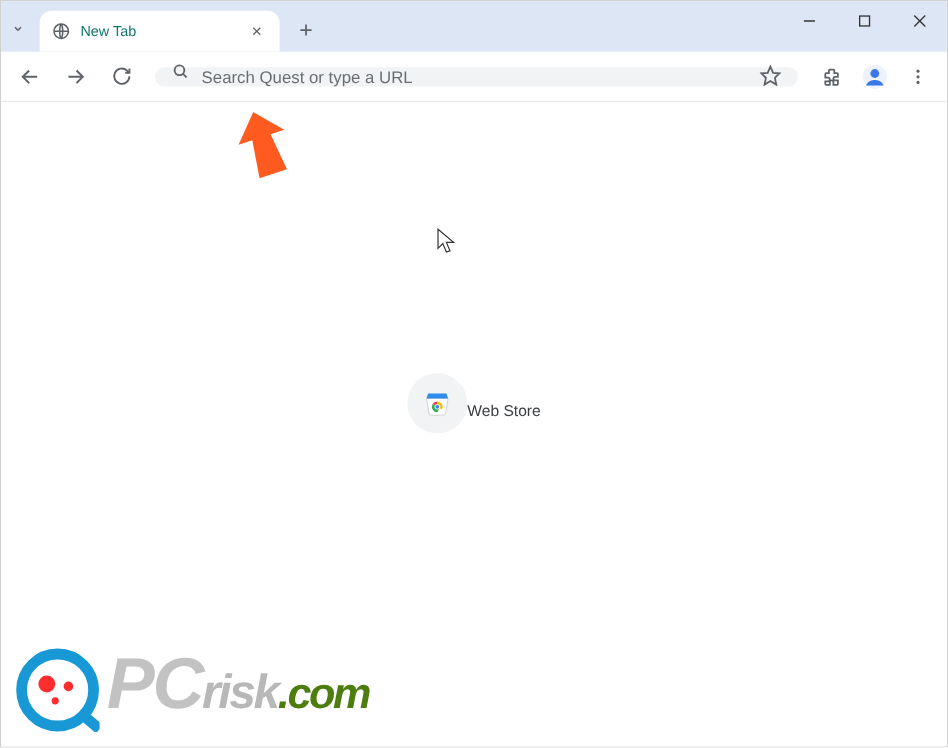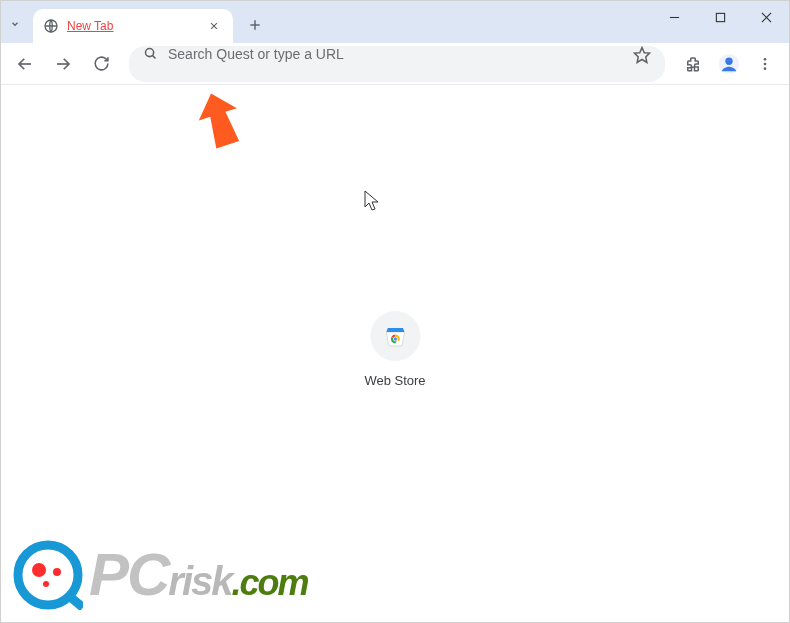--- a/index.html
+++ b/index.html
@@ -54,23 +54,22 @@
   .tab-favicon {
     width: 16px;
     height: 16px;
     margin-right: 8px;
     display: flex;
     align-items: center;
     justify-content: center;
   }
   .tab-title {
     font-size: 12px;
-    color: #ef4444;
+    color: #0f766e;
     flex: 1;
-    text-decoration: underline;
   }
   .tab-close {
     width: 18px;
     height: 18px;
     display: flex;
     align-items: center;
     justify-content: center;
     border-radius: 50%;
     cursor: pointer;
     font-size: 14px;
@@ -119,25 +118,25 @@
     height: 32px;
     display: flex;
     align-items: center;
     justify-content: center;
     border-radius: 50%;
     cursor: pointer;
     color: #5f6368;
   }
   .omnibox {
     flex: 1;
-    height: 36px;
+    height: 16px;
     background: #f1f3f4;
     border-radius: 16px;
     display: flex;
-    align-items: flex-start;
+    align-items: flex-end;
     padding: 0 14px;
     gap: 10px;
     margin: 0 6px;
   }
   .omnibox input {
     flex: 1;
     border: none;
     background: transparent;
     outline: none;
     font-size: 14px;
@@ -189,21 +188,21 @@
     left: 363px;
     top: 105px;
     pointer-events: none;
   }
   .shortcut-tile {
     position: absolute;
     left: 50%;
     top: 226px;
     transform: translateX(-50%);
     display: flex;
-    flex-direction: column;
+    flex-direction: row;
     align-items: center;
     cursor: pointer;
   }
   .shortcut-circle {
     width: 50px;
     height: 50px;
     border-radius: 50%;
     background: #f1f3f4;
     display: flex;
     align-items: center;
@@ -212,21 +211,20 @@
   }
   .shortcut-label {
     font-size: 13px;
     color: #3c4043;
   }
   .watermark {
     position: absolute;
     left: 12px;
     bottom: 12px;
     display: flex;
-    align-items: center;
     gap: 6px;
   }
   .watermark-logo-circle {
     width: 70px;
     height: 70px;
     position: relative;
   }
   .watermark-text-wrap {
     display: flex;
     align-items: baseline;

